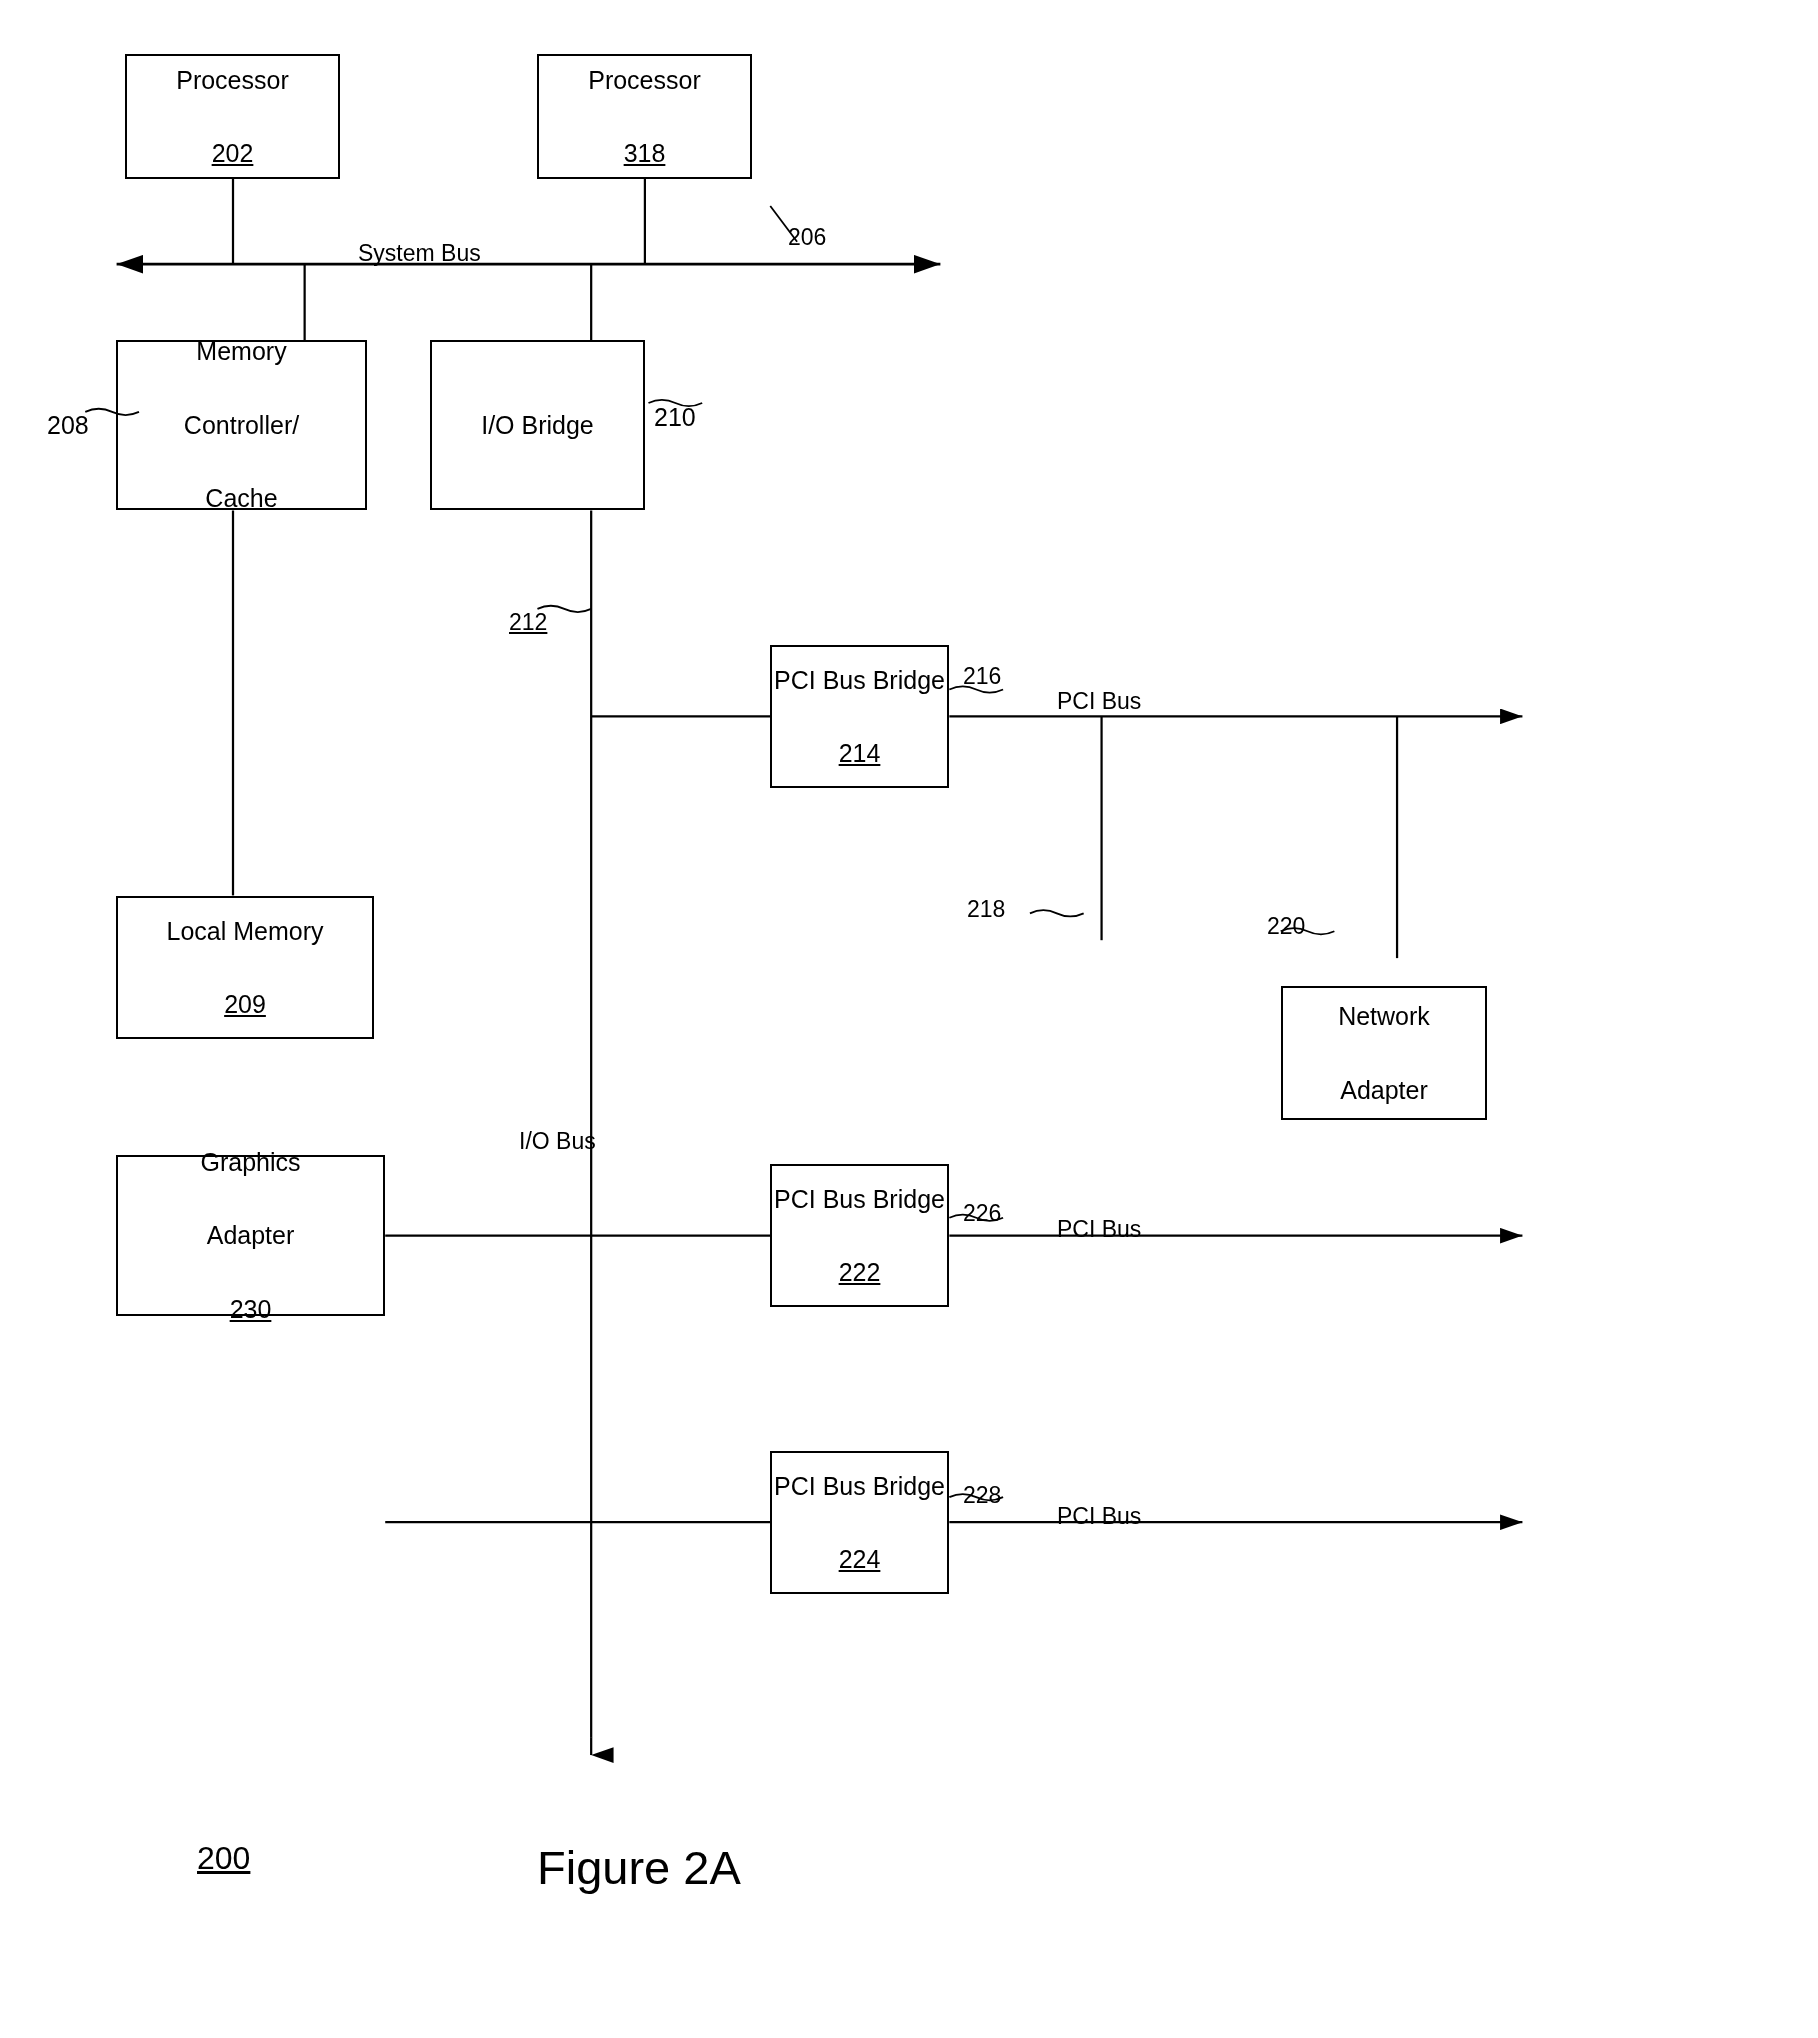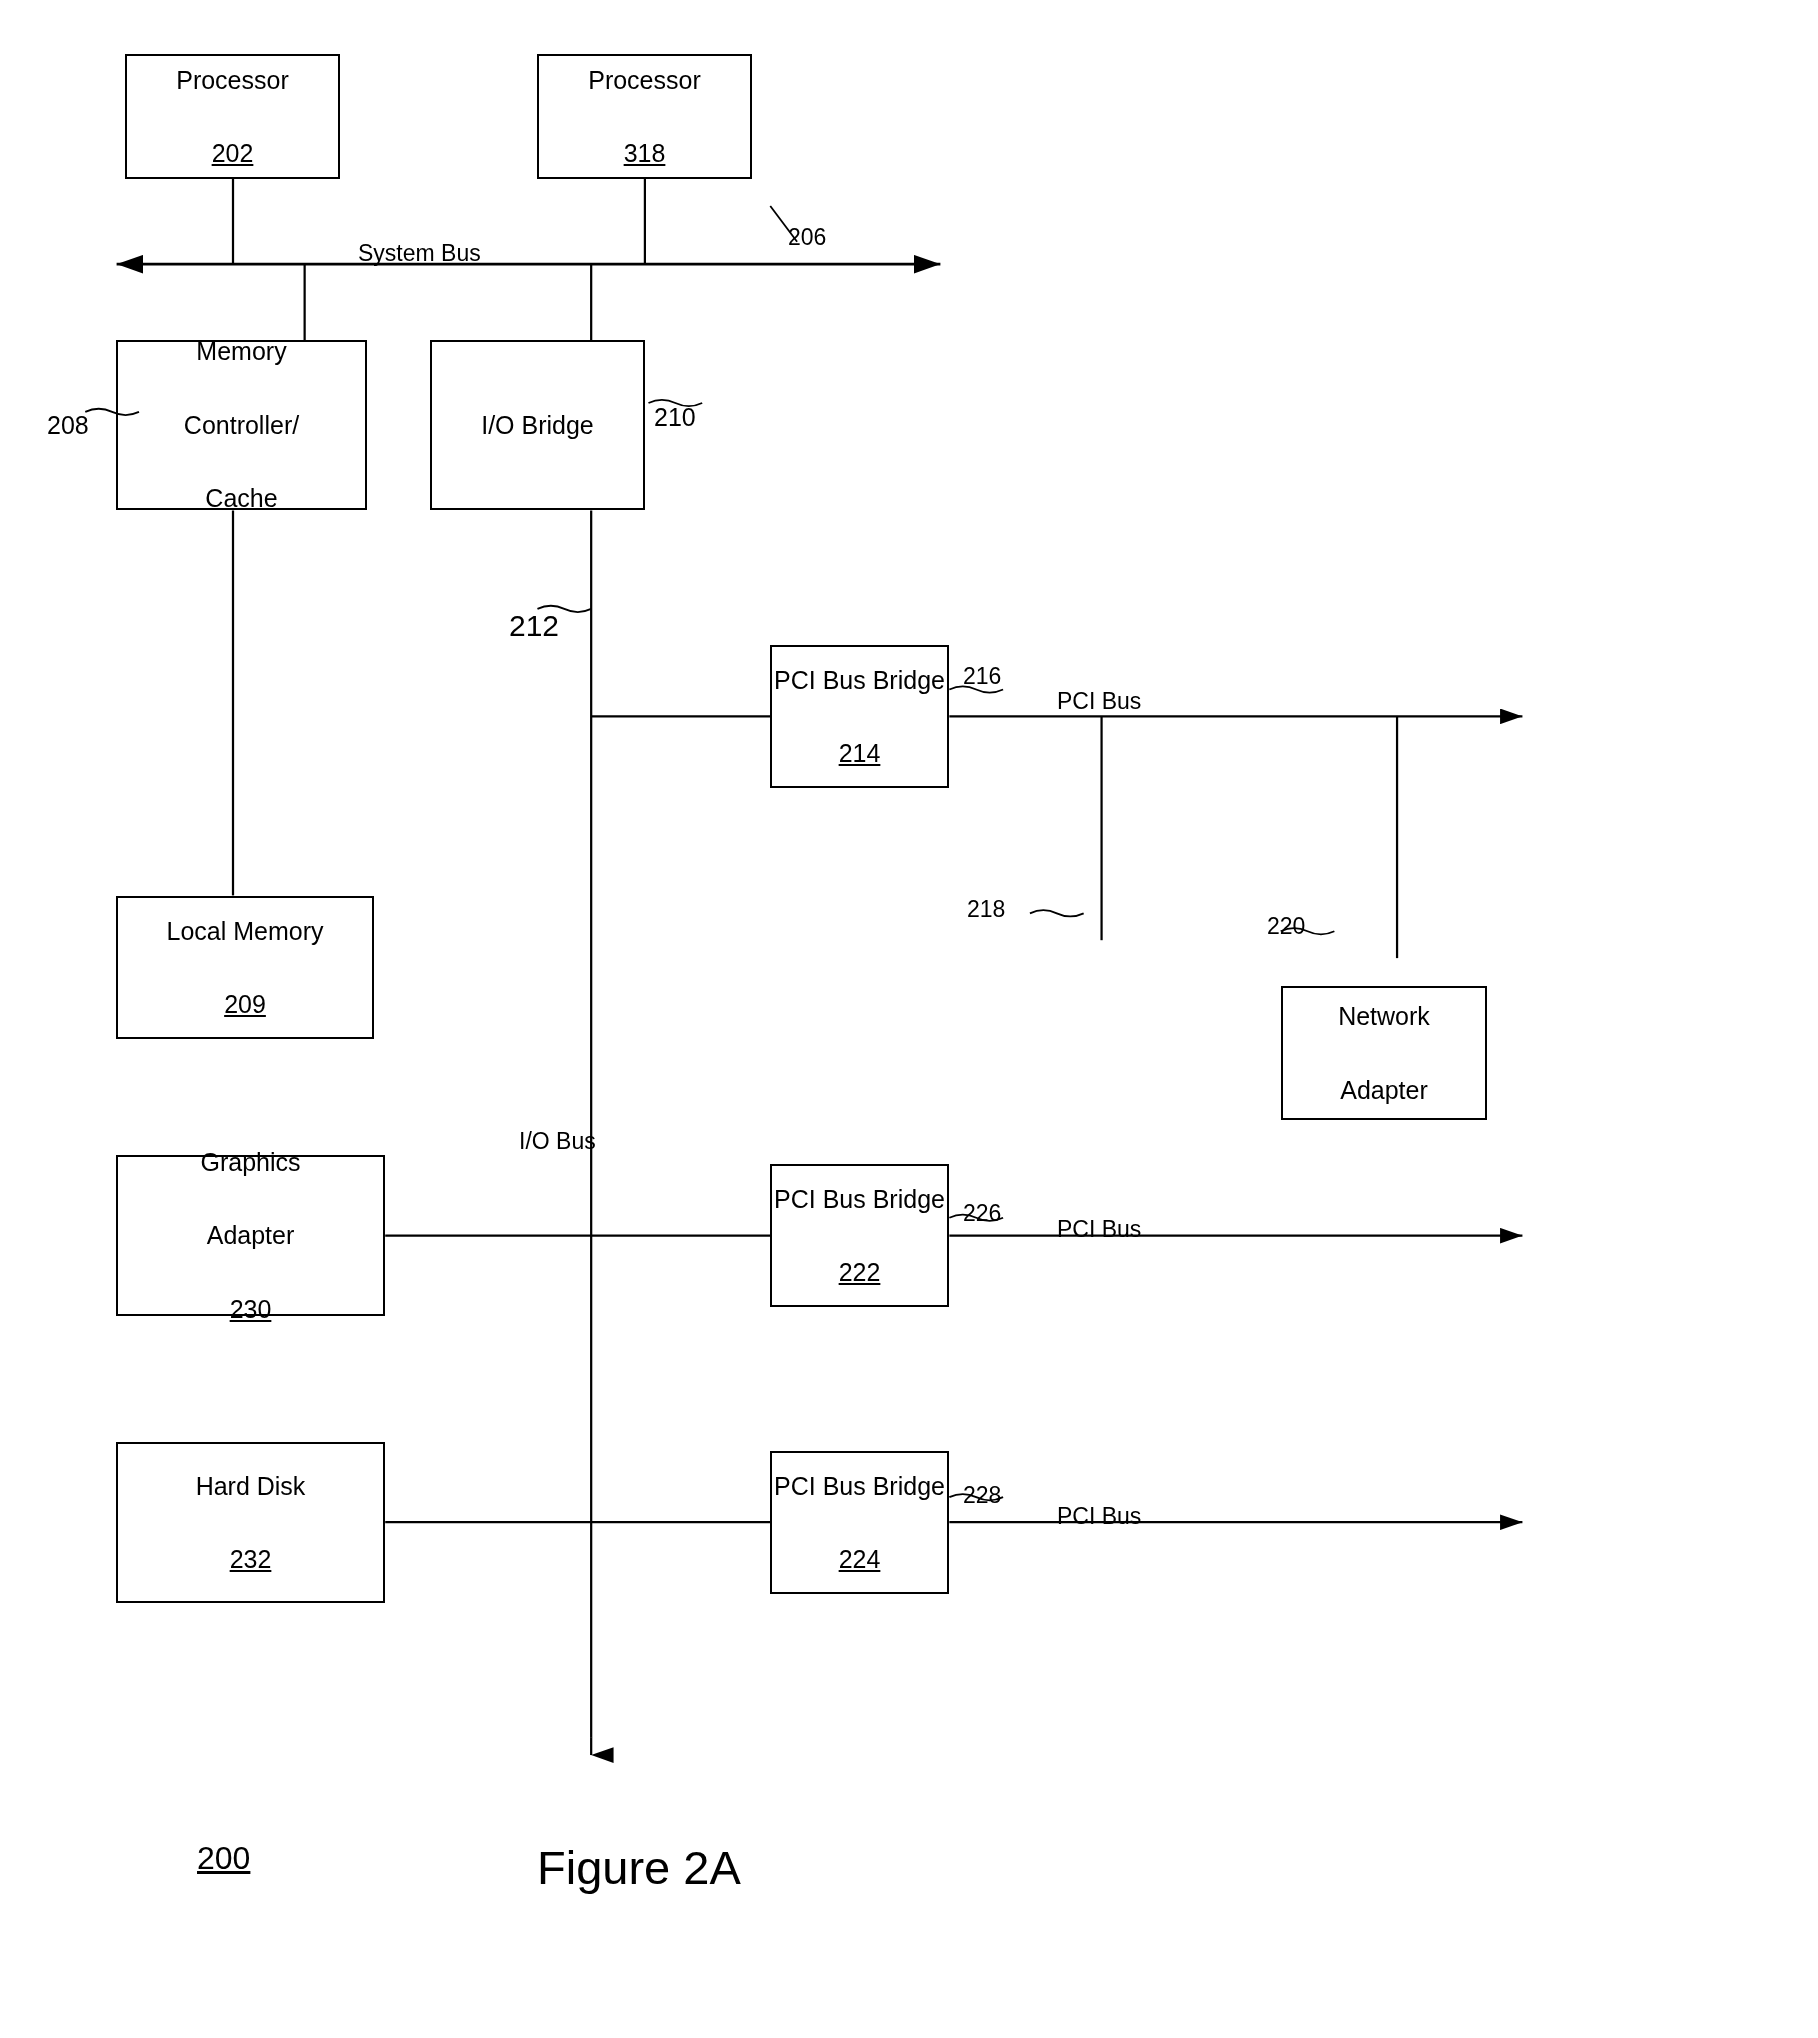--- a/index.html
+++ b/index.html
@@ -151,21 +151,21 @@
 
   <div class="label" style="left:654px; top:403px; font-size:25px;">
     <span>210</span>
   </div>
 
   <div class="box" style="left:116px; top:896px; width:258px; height:143px;">
     <span>Local Memory</span>
     <span class="underline">209</span>
   </div>
 
-  <div class="label" style="left:509px; top:609px; font-size:30px;">
+  <div class="label" style="left:509px; top:609px; font-size:23px;text-decoration:underline;">
     <span>212</span>
   </div>
 
   <div class="label" style="left:519px; top:1128px; font-size:23px; transform:rotate(0deg);">
     <span>I/O Bus</span>
   </div>
 
   <div class="box" style="left:770px; top:645px; width:179px; height:143px;">
     <span>PCI Bus Bridge</span>
     <span class="underline">214</span>
@@ -205,24 +205,20 @@
   </div>
 
   <div class="label" style="left:963px; top:1200px; font-size:23px;">
     <span>226</span>
   </div>
 
   <div class="label" style="left:1057px; top:1216px; font-size:23px;">
     <span>PCI Bus</span>
   </div>
 
-  <div class="box" style="left:116px; top:1442px; width:269px; height:161px;">
-    <span>Hard Disk</span>
-    <span class="underline">232</span>
-  </div>
 
   <div class="box" style="left:770px; top:1451px; width:179px; height:143px;">
     <span>PCI Bus Bridge</span>
     <span class="underline">224</span>
   </div>
 
   <div class="label" style="left:963px; top:1482px; font-size:23px;">
     <span>228</span>
   </div>
 

